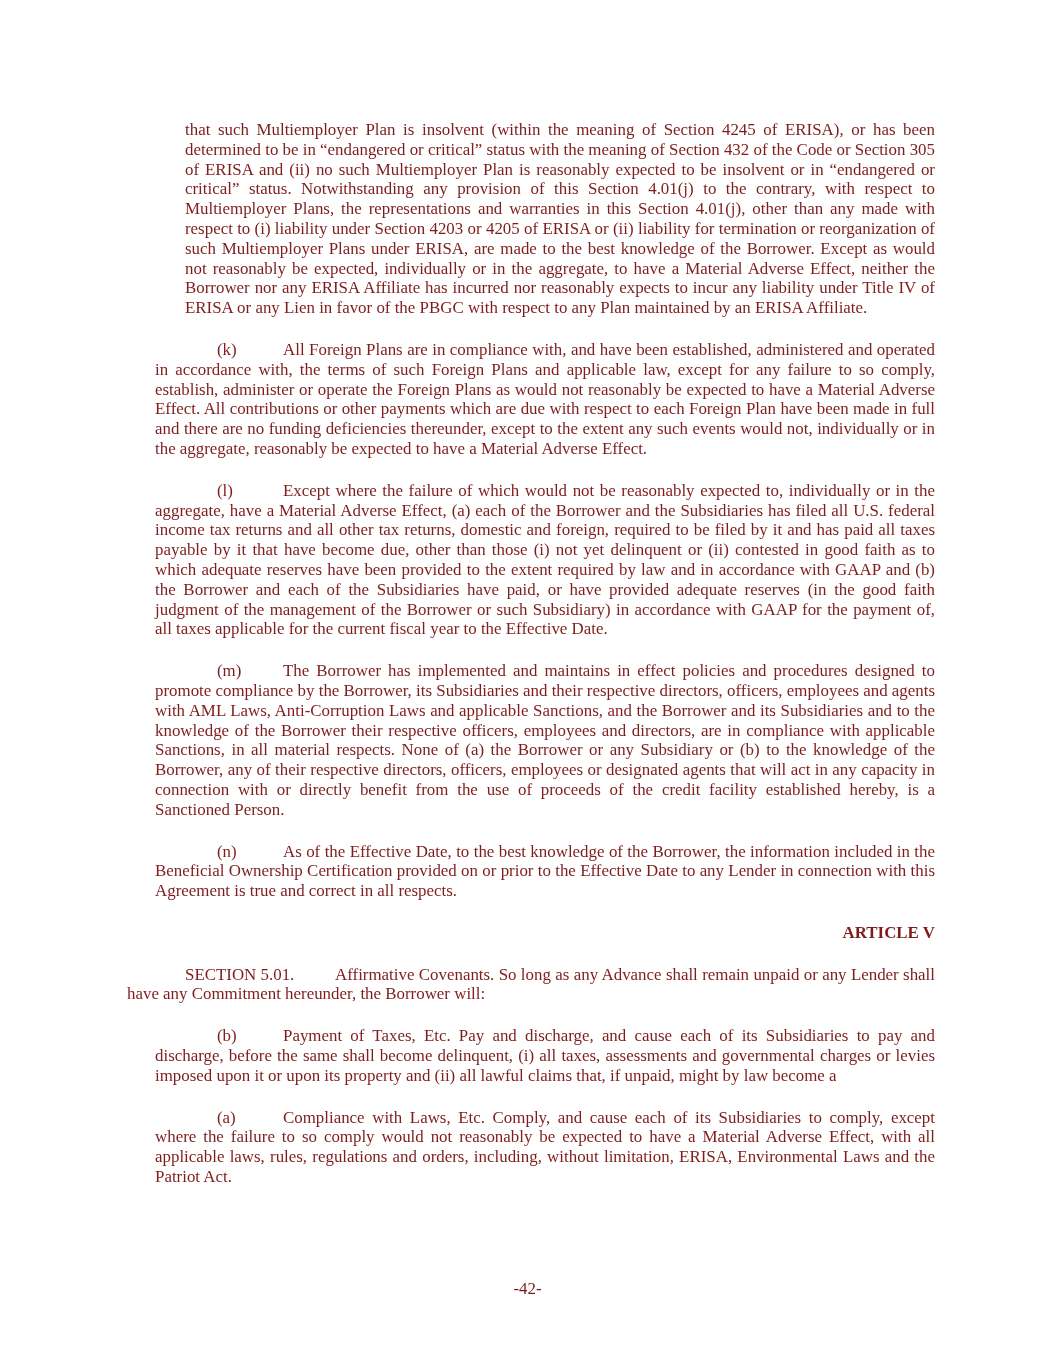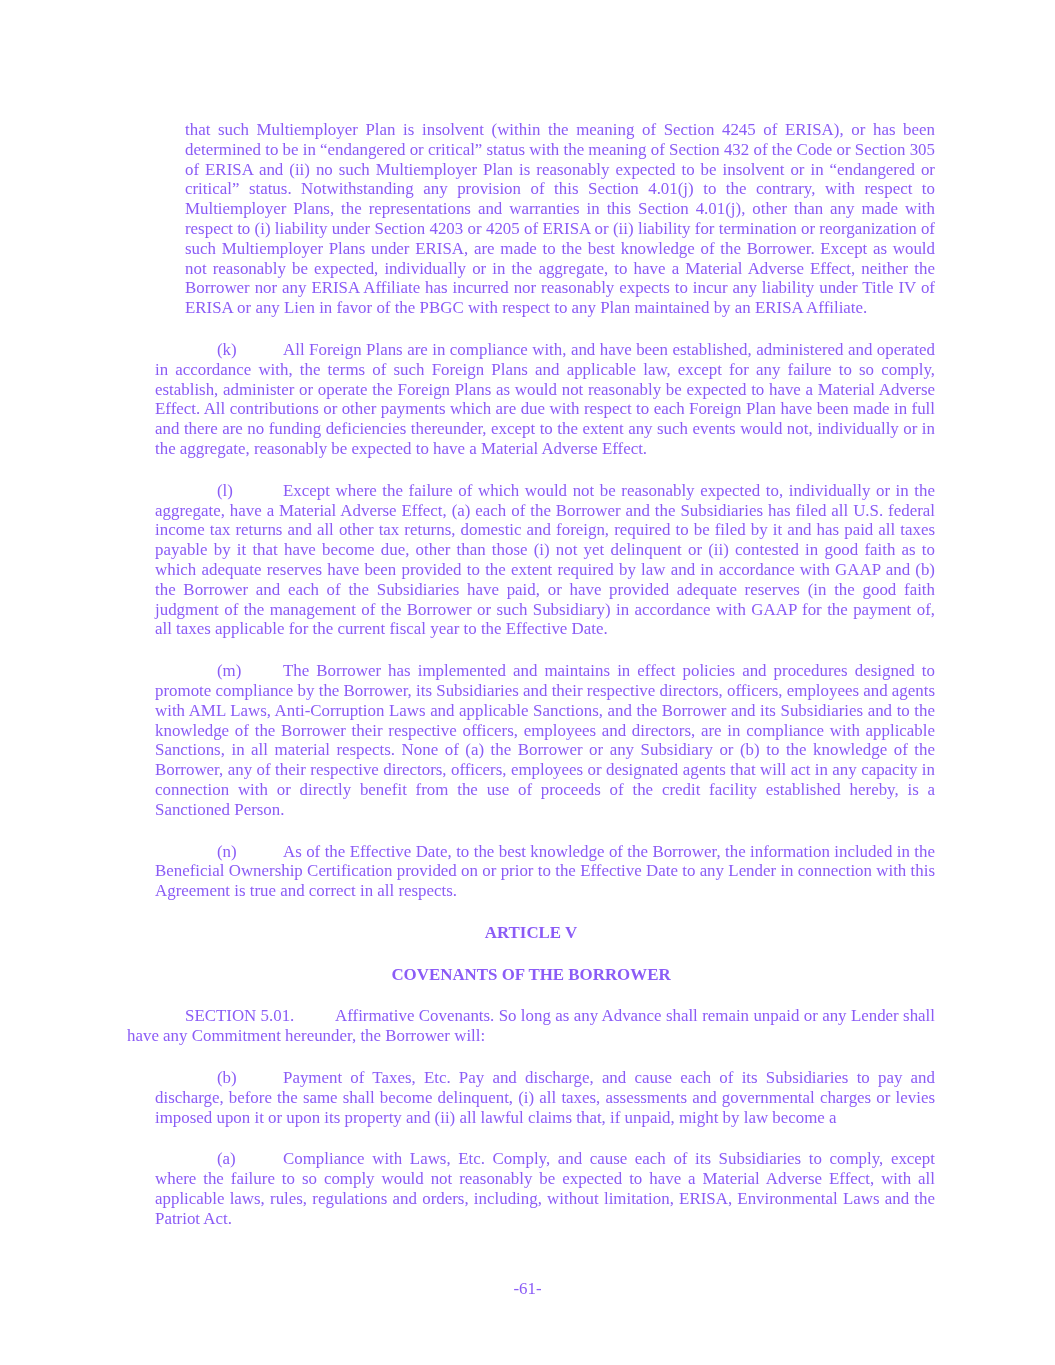--- a/index.html
+++ b/index.html
@@ -9,21 +9,21 @@
   }
   .page {
     position: relative;
     width: 1055px;
     height: 1365px;
     background: #ffffff;
     overflow: hidden;
     font-family: "Liberation Serif", "DejaVu Serif", serif;
     font-size: 16.9px;
     line-height: 19.8px;
-    color: #8b5cf6;
+    color: #7f1d1d;
   }
   .content {
     position: absolute;
     left: 127px;
     top: 120px;
     width: 808px;
   }
   .para {
     margin: 0 0 22px 0;
     text-align: justify;
@@ -45,21 +45,21 @@
   .plabel {
     display: inline-block;
     text-indent: 0;
     width: 66px;
   }
   .plabel.wide {
     width: 150px;
   }
   .heading {
     margin: 0 0 22px 0;
-    text-align: center;
+    text-align: right;
     font-weight: bold;
     font-size: 16.9px;
     line-height: 19.8px;
   }
   .footer {
     position: absolute;
     left: 0;
     right: 0;
     top: 1279px;
     text-align: center;
@@ -76,24 +76,23 @@
     <p class="para sub"><span class="plabel">(k)</span><span>All Foreign Plans are in compliance with, and have been established, administered and operated in accordance with, the terms of such Foreign Plans and applicable law, except for any failure to so comply, establish, administer or operate the Foreign Plans as would not reasonably be expected to have a Material Adverse Effect.  All contributions or other payments which are due with respect to each Foreign Plan have been made in full and there are no funding deficiencies thereunder, except to the extent any such events would not, individually or in the aggregate, reasonably be expected to have a Material Adverse Effect.</span></p>
 
     <p class="para sub"><span class="plabel">(l)</span><span>Except where the failure of which would not be reasonably expected to, individually or in the aggregate, have a Material Adverse Effect, (a) each of the Borrower and the Subsidiaries has filed all U.S. federal income tax returns and all other tax returns, domestic and foreign, required to be filed by it and has paid all taxes payable by it that have become due, other than those (i) not yet delinquent or (ii) contested in good faith as to which adequate reserves have been provided to the extent required by law and in accordance with GAAP and (b) the Borrower and each of the Subsidiaries have paid, or have provided adequate reserves (in the good faith judgment of the management of the Borrower or such Subsidiary) in accordance with GAAP for the payment of, all taxes applicable for the current fiscal year to the Effective Date.</span></p>
 
     <p class="para sub"><span class="plabel">(m)</span><span>The Borrower has implemented and maintains in effect policies and procedures designed to promote compliance by the Borrower, its Subsidiaries and their respective directors, officers, employees and agents with AML Laws, Anti-Corruption Laws and applicable Sanctions, and the Borrower and its Subsidiaries and to the knowledge of the Borrower their respective officers, employees and directors, are in compliance with applicable Sanctions, in all material respects. None of (a) the Borrower or any Subsidiary or (b) to the knowledge of the Borrower, any of their respective directors, officers, employees or designated agents that will act in any capacity in connection with or directly benefit from the use of proceeds of the credit facility established hereby, is a Sanctioned Person.</span></p>
 
     <p class="para sub"><span class="plabel">(n)</span><span>As of the Effective Date, to the best knowledge of the Borrower, the information included in the Beneficial Ownership Certification provided on or prior to the Effective Date to any Lender in connection with this Agreement is true and correct in all respects.</span></p>
 
     <div class="heading">ARTICLE V</div>
 
-    <div class="heading">COVENANTS OF THE BORROWER</div>
 
     <p class="para sec"><span class="plabel wide">SECTION 5.01.</span><span>Affirmative Covenants.  So long as any Advance shall remain unpaid or any Lender shall have any Commitment hereunder, the Borrower will:</span></p>
 
     <p class="para sub"><span class="plabel">(b)</span><span>Payment of Taxes, Etc.  Pay and discharge, and cause each of its Subsidiaries to pay and discharge, before the same shall become delinquent, (i) all taxes, assessments and governmental charges or levies imposed upon it or upon its property and (ii) all lawful claims that, if unpaid, might by law become a</span></p>
 
     <p class="para sub"><span class="plabel">(a)</span><span>Compliance with Laws, Etc.  Comply, and cause each of its Subsidiaries to comply, except where the failure to so comply would not reasonably be expected to have a Material Adverse Effect, with all applicable laws, rules, regulations and orders, including, without limitation, ERISA, Environmental Laws and the Patriot Act.</span></p>
 
   </div>
 
-  <div class="footer">-61-</div>
+  <div class="footer">-42-</div>
 </div>
 
 </body></html>

